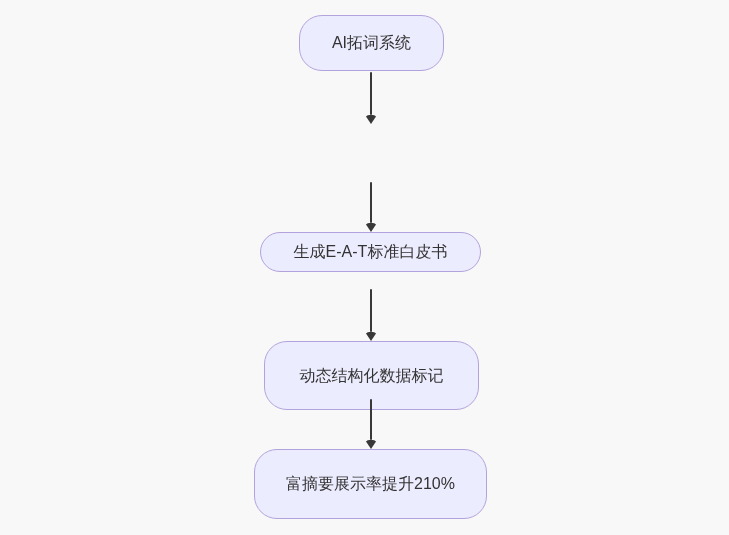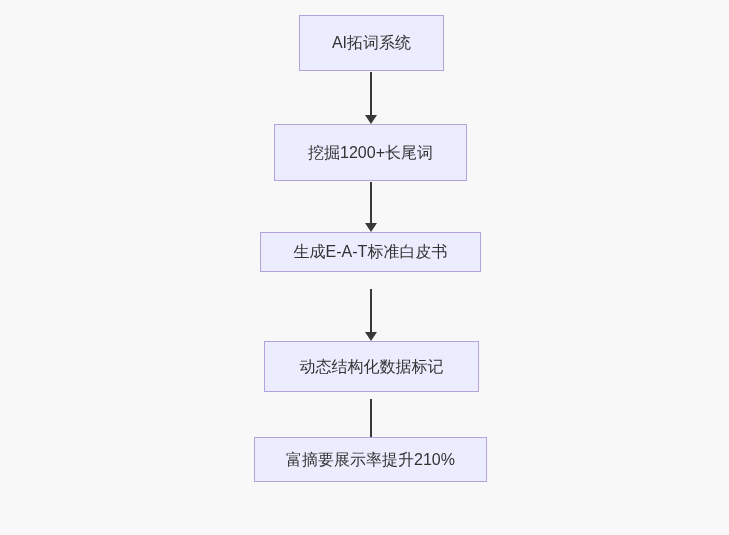--- a/index.html
+++ b/index.html
@@ -2,21 +2,21 @@
 <html style="--background: #f8f8f8; --node-fill: #ececff; --node-border: #b3a3dc; --text: #333333; --arrow: #383838;"><head>
 <meta charset="utf-8">
 <style>
   :root {
     --background: #f8f8f8;
     --node-fill: #ececff;
     --node-border: #b3a3dc;
     --text: #333333;
     --arrow: #383838;
   }
-  * { box-sizing: border-box; }
+  * { box-sizing: border-box; border-radius: 23px; }
   html, body {
     margin: 0;
     padding: 0;
     width: 729px;
     height: 535px;
     background: var(--background, #f8f8f8);
     font-family: "Liberation Sans", "DejaVu Sans", sans-serif;
   }
   .canvas {
     position: relative;
@@ -36,22 +36,22 @@
   }
   .node-label {
     color: var(--text, #333333);
     font-size: 16px;
     line-height: 1.2;
     white-space: nowrap;
   }
   .node-1 { left: 299px; top: 15px;  width: 145px; height: 56px; }
   .node-2 { left: 274px; top: 124px; width: 193px; height: 57px; }
   .node-3 { left: 260px; top: 232px; width: 221px; height: 40px; }
-  .node-4 { left: 264px; top: 341px; width: 215px; height: 51px; }
-  .node-5 { left: 254px; top: 437px; width: 233px; height: 45px; }
+  .node-4 { left: 264px; top: 341px; width: 215px; height: 69px; }
+  .node-5 { left: 254px; top: 449px; width: 233px; height: 70px; }
 
   .arrow {
     position: absolute;
     left: 364px;
     width: 14px;
   }
   .arrow-1 { top: 72px;  height: 52px; }
   .arrow-2 { top: 182px; height: 50px; }
   .arrow-3 { top: 289px; height: 52px; }
   .arrow-4 { top: 399px; height: 50px; }
@@ -81,23 +81,20 @@
 
   <div class="node node-1">
     <span class="node-label">AI拓词系统</span>
   </div>
 
   <div class="arrow arrow-1">
     <div class="arrow-line"></div>
     <div class="arrow-head"></div>
   </div>
 
-  <div class="node node-2">
-    <span class="node-label">挖掘1200+长尾词</span>
-  </div>
 
   <div class="arrow arrow-2">
     <div class="arrow-line"></div>
     <div class="arrow-head"></div>
   </div>
 
   <div class="node node-3">
     <span class="node-label">生成E-A-T标准白皮书</span>
   </div>
 

